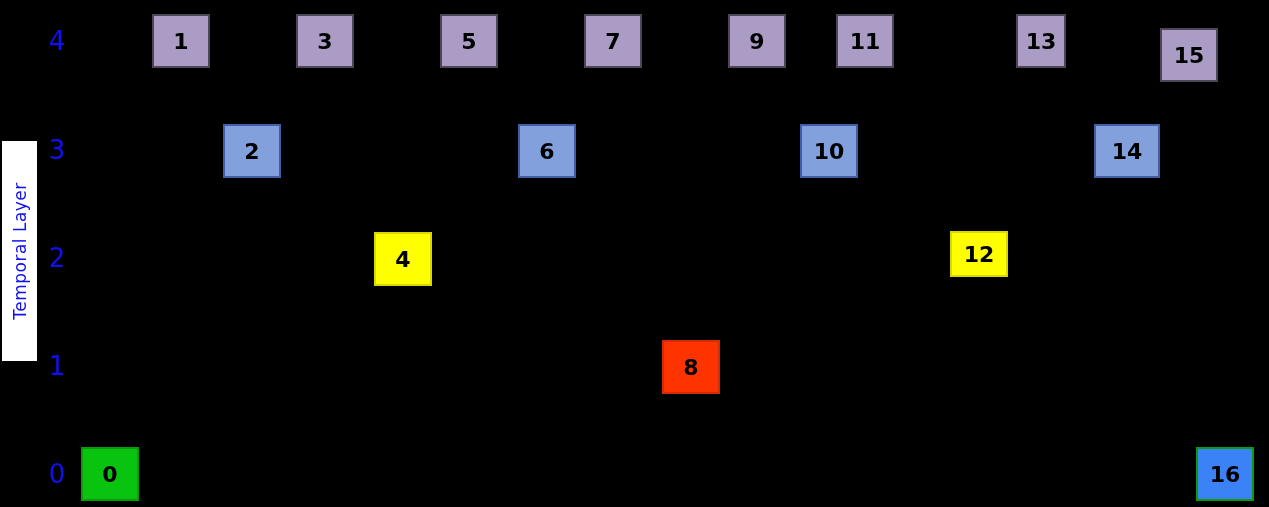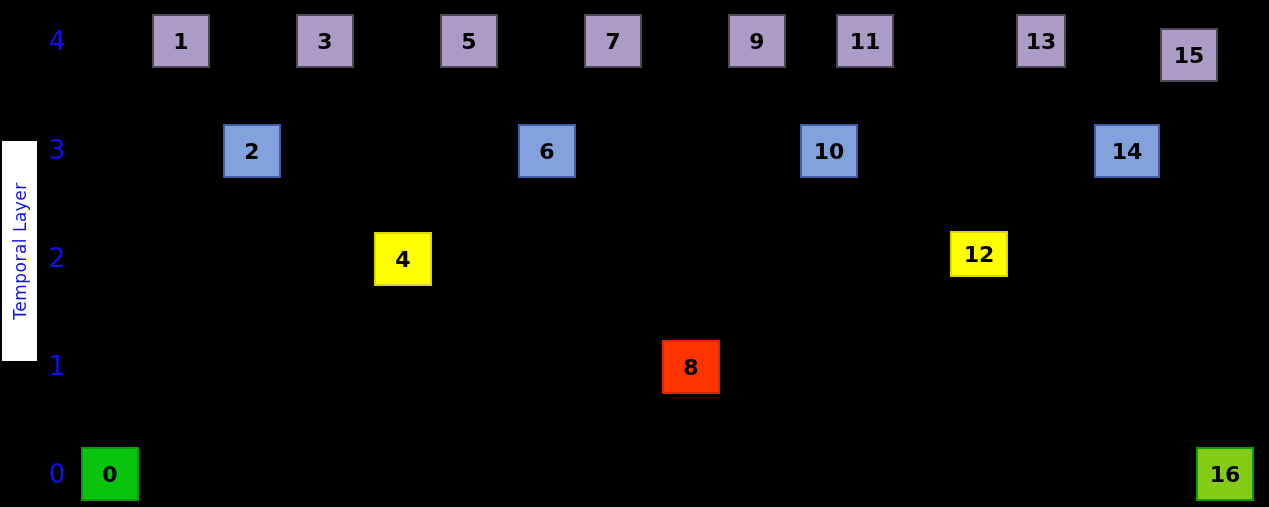--- a/index.html
+++ b/index.html
@@ -75,15 +75,15 @@
       <div class="frame" style="width: 58px; height: 54px; left: 518px; top: 124px; background: rgb(129, 160, 220); border-color: rgb(63, 95, 165);">6</div>
       <div class="frame" style="width: 58px; height: 54px; left: 584px; top: 14px; background: rgb(170, 156, 197); border-color: rgb(76, 70, 86);">7</div>
       <div class="frame" style="width: 58px; height: 54px; left: 662px; top: 340px; background: rgb(255, 51, 0); border-color: rgb(214, 43, 0);">8</div>
       <div class="frame" style="width: 58px; height: 54px; left: 728px; top: 14px; background: rgb(170, 156, 197); border-color: rgb(76, 70, 86);">9</div>
       <div class="frame" style="width: 58px; height: 54px; left: 800px; top: 124px; background: rgb(129, 160, 220); border-color: rgb(63, 95, 165);">10</div>
       <div class="frame" style="width: 58px; height: 54px; left: 836px; top: 14px; background: rgb(170, 156, 197); border-color: rgb(76, 70, 86);">11</div>
       <div class="frame" style="width: 58px; height: 46px; left: 950px; top: 231px; background: rgb(255, 255, 0); border-color: rgb(216, 216, 0);">12</div>
       <div class="frame" style="width: 50px; height: 54px; left: 1016px; top: 14px; background: rgb(170, 156, 197); border-color: rgb(76, 70, 86);">13</div>
       <div class="frame" style="width: 66px; height: 54px; left: 1094px; top: 124px; background: rgb(129, 160, 220); border-color: rgb(63, 95, 165);">14</div>
       <div class="frame" style="width: 58px; height: 54px; left: 1160px; top: 28px; background: rgb(170, 156, 197); border-color: rgb(76, 70, 86);">15</div>
-      <div class="frame" style="width: 58px; height: 54px; left: 1196px; top: 447px; background: #84cc16; border-color: rgb(10, 154, 10);">16</div>
+      <div class="frame" style="width: 58px; height: 54px; left: 1196px; top: 447px; background: #3b82f6; border-color: rgb(10, 154, 10);">16</div>
     </div>
 </div>
 
 </body></html>

